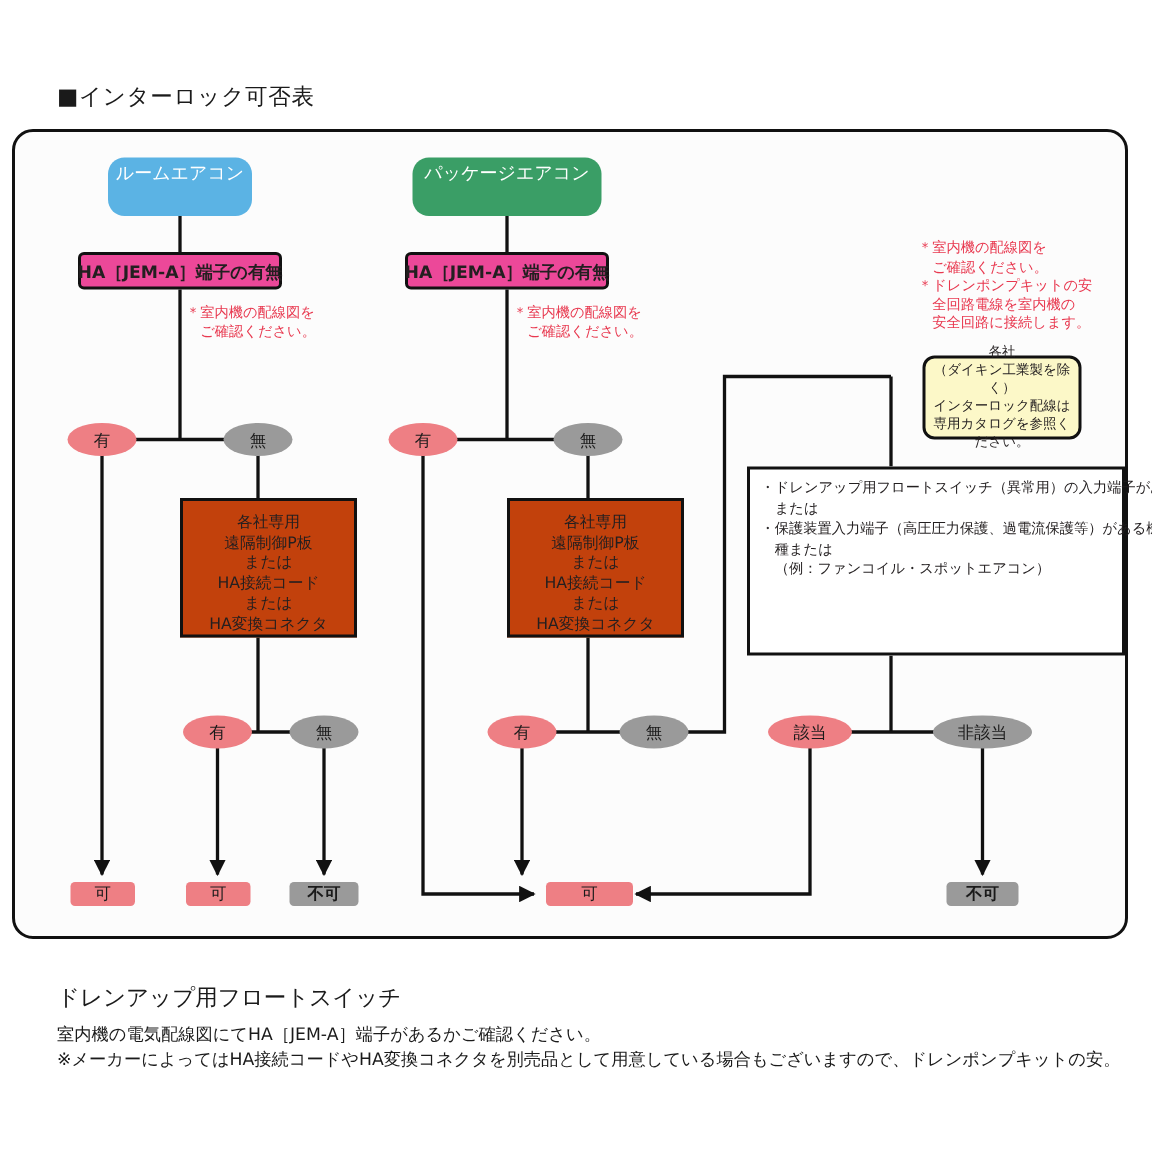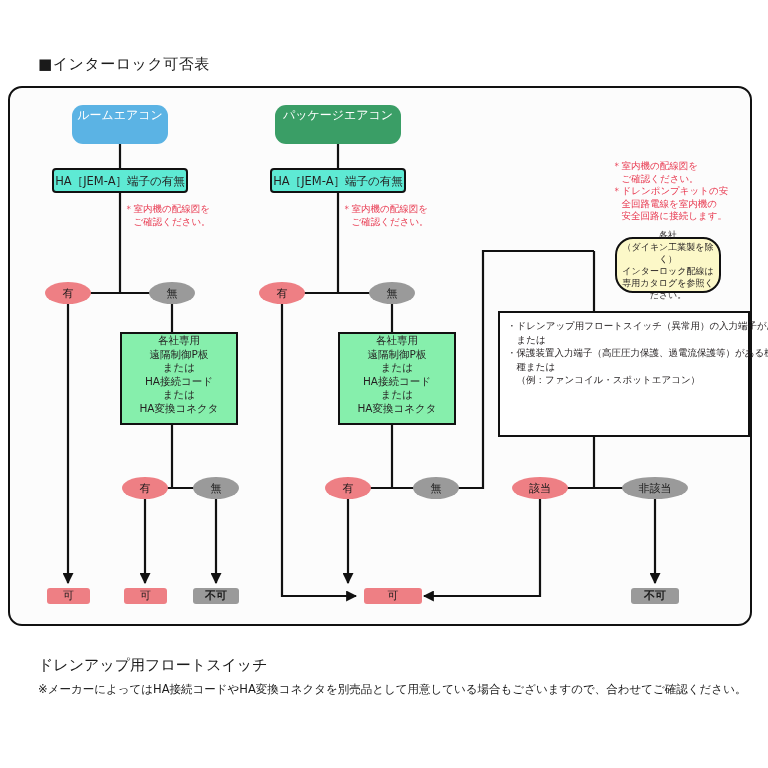--- a/index.html
+++ b/index.html
@@ -27,41 +27,42 @@
   #connectors{position:absolute;left:0;top:0;width:768px;height:768px;pointer-events:none;}
   
   .pill{
     position:absolute;height:39px;line-height:21px;
     border-radius:11px;color:#fff;font-size:12px;
     text-align:center;white-space:nowrap;
   }
   
   .qbox{
     position:absolute;border:2px solid #111;border-radius:4px;
-    background:#5eead4;box-sizing:border-box;
+    background:#ec4899;box-sizing:border-box;
     font-size:11.5px;line-height:14px;text-align:left;
     display:flex;align-items:center;justify-content:center;
     white-space:nowrap;
+    font-weight:bold;
   }
   .mbox{
-    position:absolute;border:2px solid #111;background:#86efac;
+    position:absolute;border:2px solid #111;background:#c2410c;
     box-sizing:border-box;font-size:10.5px;line-height:13.5px;
-    text-align:center;display:flex;align-items:flex-start;justify-content:center;
+    text-align:center;display:flex;align-items:flex-end;justify-content:center;
   }
   .mbox span{display:block;}
   
   #criteria-box{
     position:absolute;border:2px solid #111;background:#fff;
     box-sizing:border-box;padding:6px 7px;
     font-size:9.5px;line-height:13.6px;text-align:left;
   }
   #criteria-box div{white-space:nowrap;}
   
   #maker-note{
-    position:absolute;border:2px solid #111;border-radius:18px;
+    position:absolute;border:2px solid #111;border-radius:8px;
     background:#fcf8c8;box-sizing:border-box;
     font-size:9px;line-height:12px;text-align:center;
     display:flex;flex-direction:column;justify-content:center;
     padding:14px 2px;
   }
   
   .red-note{
     position:absolute;color:#e8384f;font-size:9.5px;line-height:12.5px;
     white-space:nowrap;
   }
@@ -243,14 +244,15 @@
 </div>
 <div class="result ok" style="left:364px;top:588px;width:58px;">
   <span>可</span>
 </div>
 <div class="result ng" style="left:631px;top:588px;width:48px;">
   <span>不可</span>
 </div>
 
 <div id="footer">
   <div id="footer-heading">ドレンアップ用フロートスイッチ</div>
-  <div class="fline">※メーカーによってはHA接続コードやHA変換コネクタを別売品として用意している場合もございますので、合わせてご確認ください。</div>
+  <div class="fline">室内機の電気配線図にてHA［JEM-A］端子があるかご確認ください。</div>
+  <div class="fline">※メーカーによってはHA接続コードやHA変換コネクタを別売品として用意している場合もございますので、ドレンポンプキットの安。</div>
 </div>
 
 </body></html>

